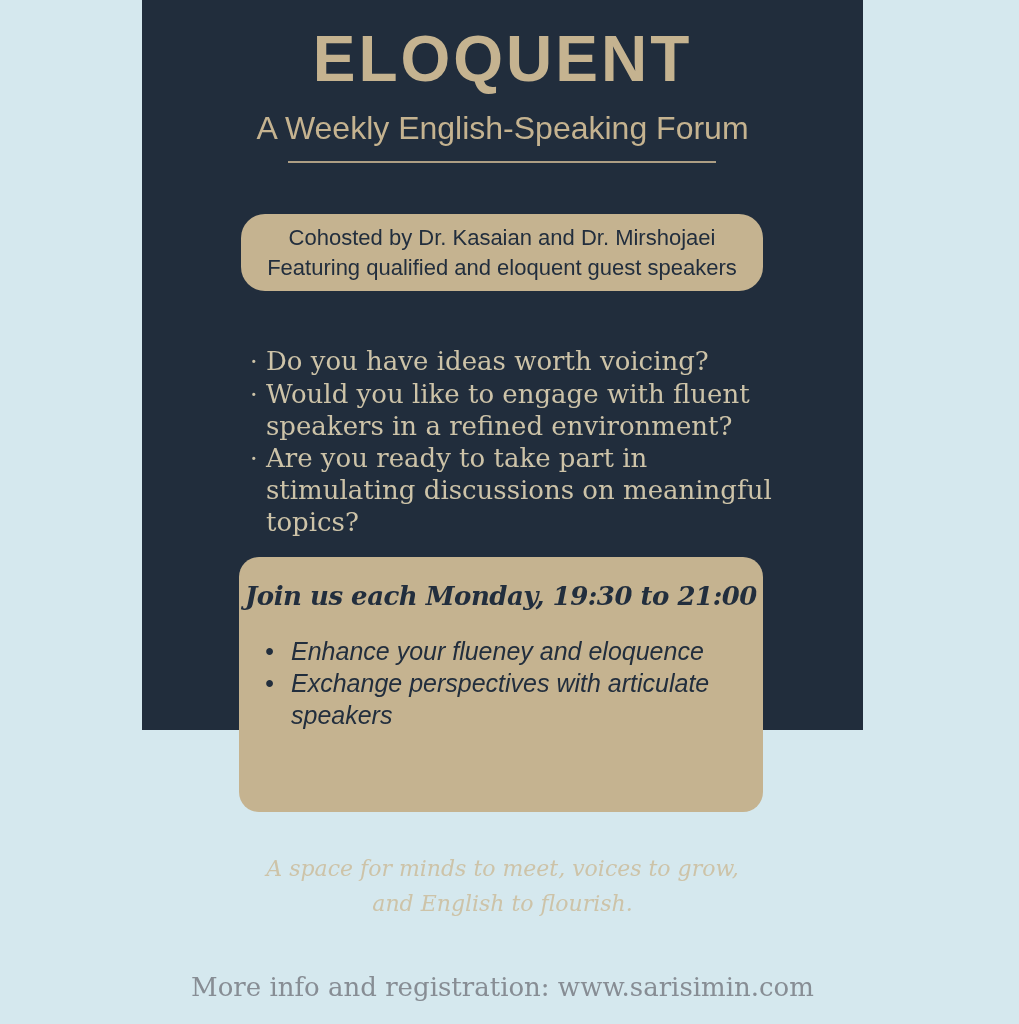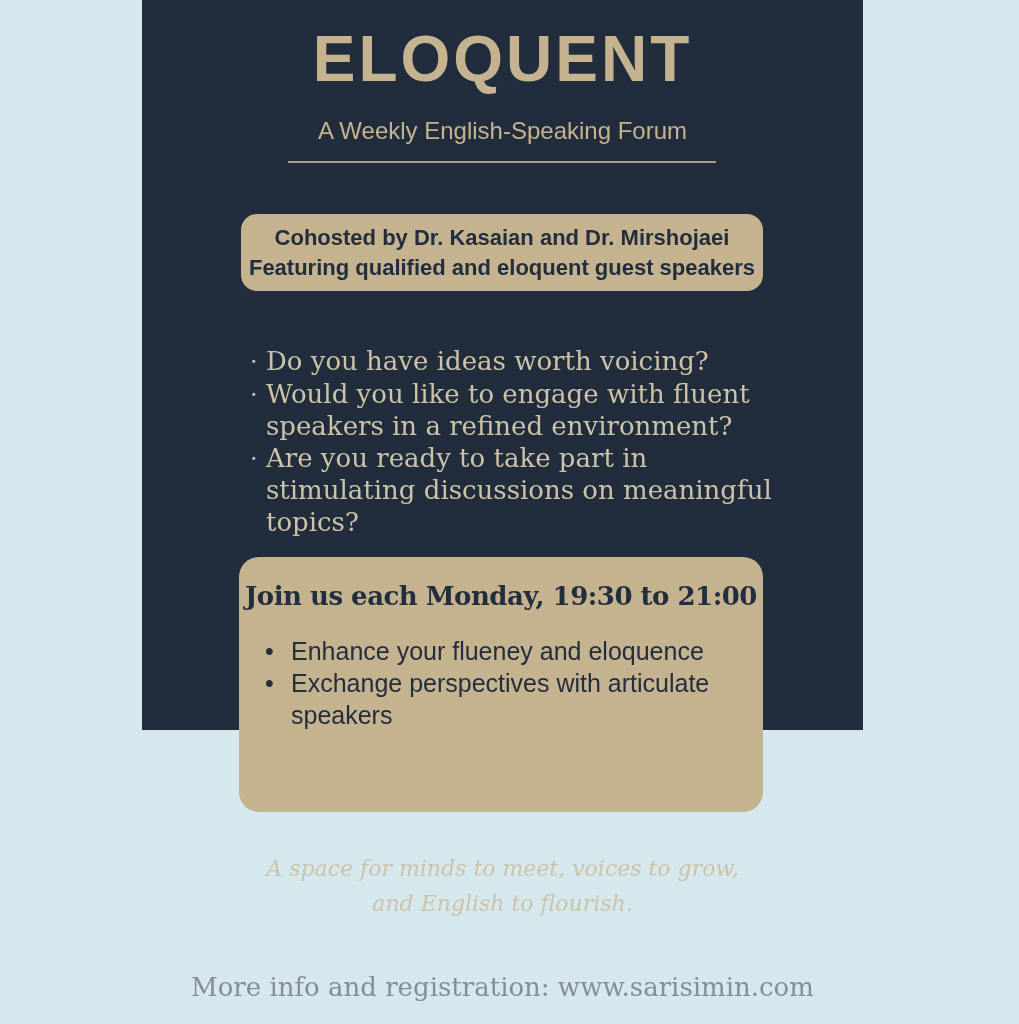--- a/index.html
+++ b/index.html
@@ -30,47 +30,45 @@
     font-family: "Liberation Sans", sans-serif;
     font-weight: bold;
     font-size: 64px;
     letter-spacing: 3px;
     color: var(--tan);
   }
   .subtitle {
     position: absolute;
     top: 110px; left: 0; right: 0;
     text-align: center;
-    font-size: 24px;
+    font-size: 32px;
     font-weight: normal;
     color: var(--tan);
     white-space: nowrap;
-    margin-top: 7px;
   }
   .divider {
     position: absolute;
     top: 161px; left: 146px;
     width: 428px; height: 2px;
     background: var(--tan);
     opacity: 0.85;
   }
   .cohost-card {
     position: absolute;
     top: 214px; left: 99px;
     width: 522px; height: 77px;
     background: var(--tan);
-    border-radius: 16px;
+    border-radius: 24px;
     display: flex;
     flex-direction: column;
     justify-content: center;
     text-align: center;
     color: var(--dark-text);
     font-size: 22px;
     line-height: 30px;
-    font-weight: bold;
   }
   .cohost-card div { white-space: nowrap; }
   .question-list {
     position: absolute;
     top: 346px; left: 108px;
     width: 532px;
     list-style: none;
     font-family: "DejaVu Serif", serif;
     font-size: 26px;
     line-height: 31.5px;
@@ -86,20 +84,21 @@
     text-indent: 0;
     font-size: 24px;
   }
   .schedule-card {
     position: absolute;
     top: 557px; left: 97px;
     width: 524px; height: 255px;
     background: var(--tan);
     border-radius: 20px;
     color: var(--dark-text);
+    font-style: italic;
   }
   .schedule-title {
     margin-top: 24px;
     text-align: center;
     font-family: "DejaVu Serif", serif;
     font-weight: bold;
     font-size: 26px;
     letter-spacing: -0.5px;
     white-space: nowrap;
   }

